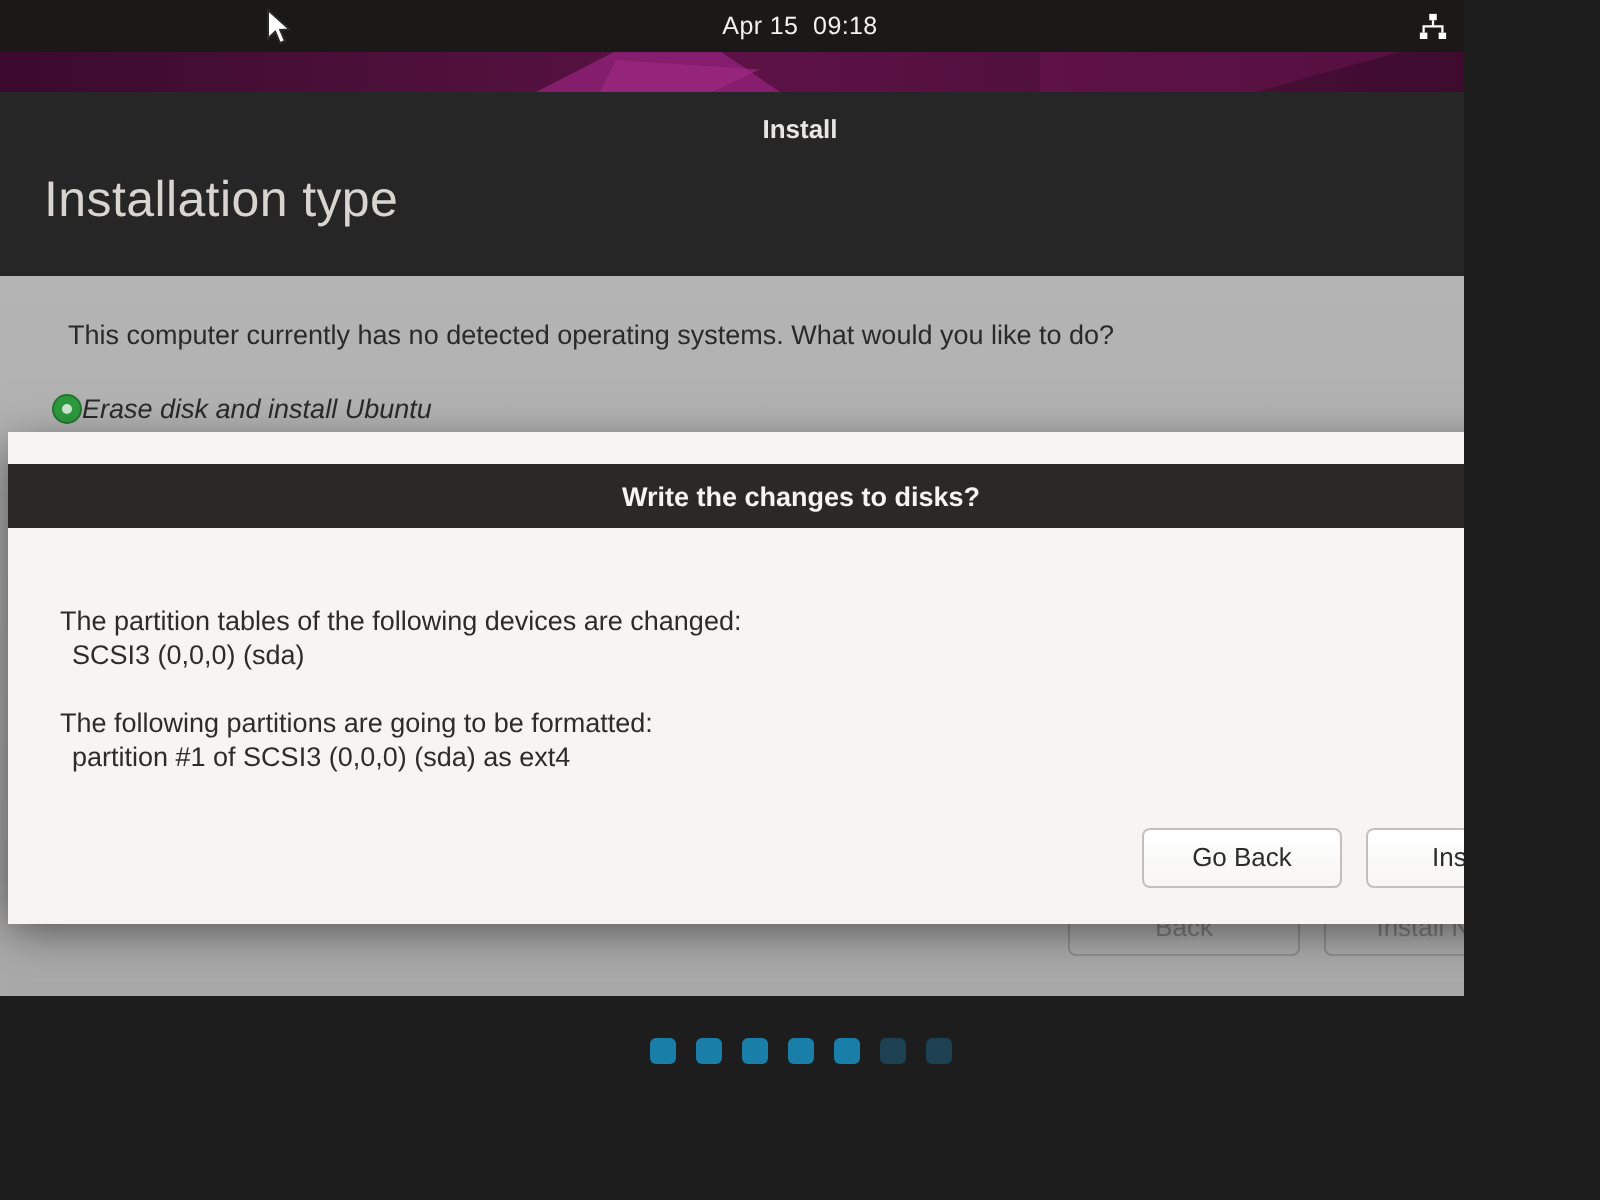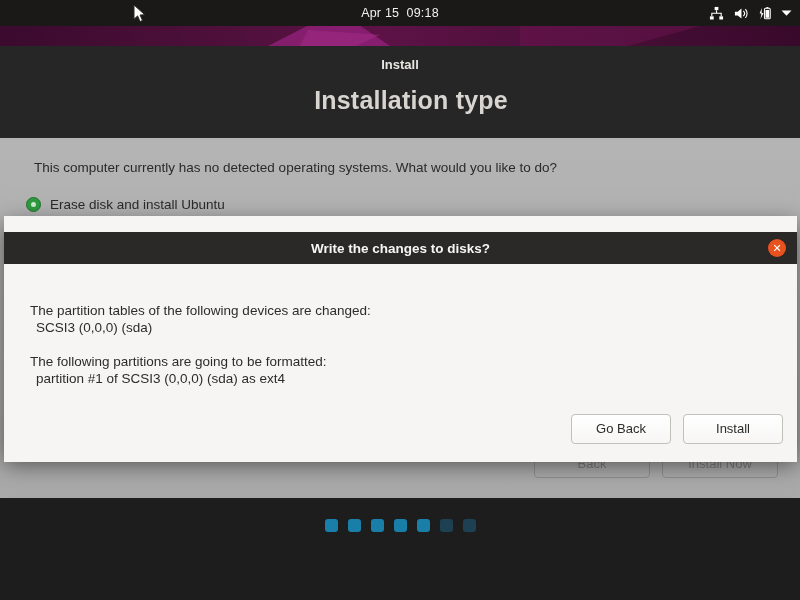--- a/index.html
+++ b/index.html
@@ -2,21 +2,21 @@
 <html><head>
 <meta charset="utf-8">
 <style>
   * { box-sizing: border-box; margin: 0; padding: 0; }
   html, body {
     width: 800px; height: 600px;
     overflow: hidden;
     font-family: "Liberation Sans", sans-serif;
     background: #1d1d1d;
   }
-  #screen { position: relative; width: 800px; height: 600px; overflow: hidden; }
+  #screen { position: relative; width: 732px; height: 600px; overflow: hidden; }
 
   
   #topbar {
     position: absolute; top: 0; left: 0; width: 800px; height: 26px;
     background: #1b1818;
     display: flex; align-items: center; justify-content: center;
     z-index: 60;
   }
   #clock {
     font-size: 12.5px; color: #f2f1f0; letter-spacing: .2px;
@@ -53,35 +53,35 @@
   }
   #win-titlebar {
     height: 36px; flex: none;
     display: flex; align-items: center; justify-content: center;
     background: #262626;
   }
   #win-title { font-size: 13px; color: #e8e6e3; font-weight: 700; }
 
   #page-head { height: 56px; flex: none; padding: 4px 0 0 22px; background:#262626; }
   #page-title {
-    font-size: 25px; color: #d8d4d0; font-weight: 700; letter-spacing: .2px; text-align: center;
+    font-size: 25px; color: #d8d4d0; font-weight: 400; letter-spacing: .2px;
   }
 
   #content {
     flex: none; height: 360px;
     background: linear-gradient(180deg,#b4b4b4 0%,#aeaeae 55%,#a9a9a9 100%);
     padding: 22px;
     position: relative; overflow: hidden;
   }
   #content-question {
     font-size: 13.5px; color: #2a2a2a; margin-left: 12px;
   }
   #opt-row {
-    display: flex; align-items: center; gap: 9px;
-    margin-top: 22px; margin-left: 4px;
+    display: flex; align-items: center; 
+    margin-top: 22px; margin-left: 4px; font-style: italic;
   }
   #opt-radio {
     width: 15px; height: 15px; border-radius: 50%;
     background: #2e9b3f; border: 1px solid #23762f;
     display: flex; align-items: center; justify-content: center;
   }
   #opt-radio i { width: 5px; height: 5px; border-radius: 50%; background: #cfe9d2; display:block; }
   #opt-label { font-size: 13.5px; color: #2a2a2a; }
 
   #footer-btns {

